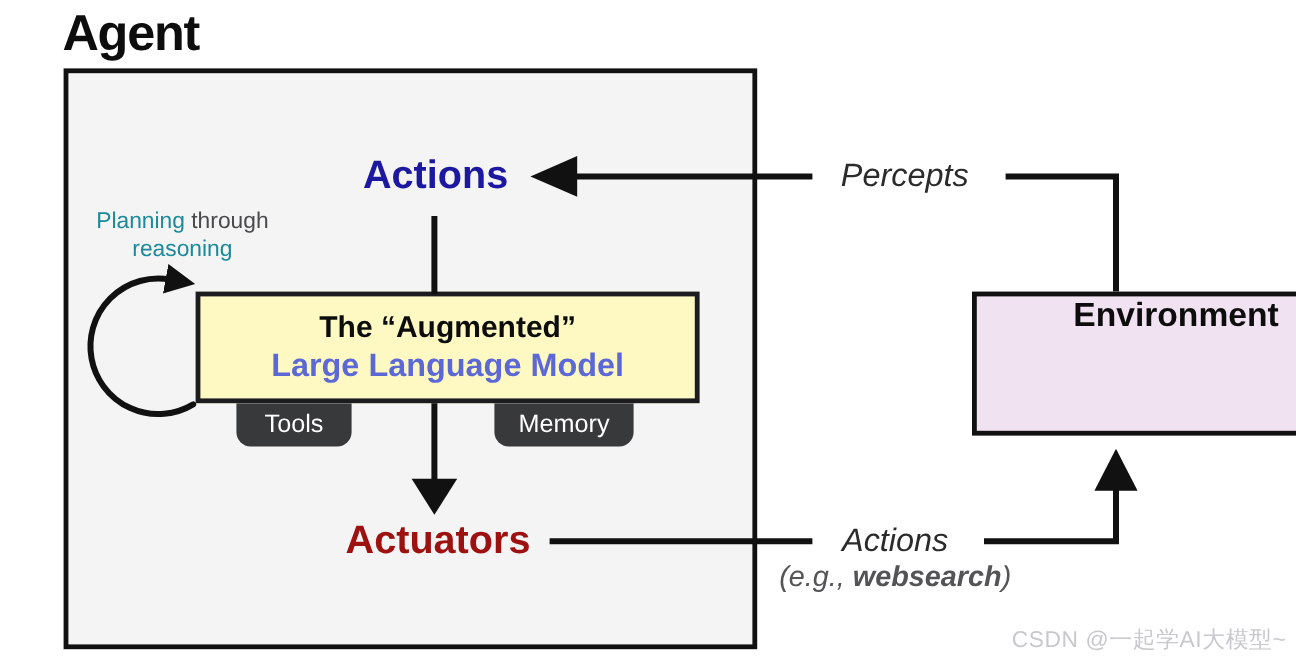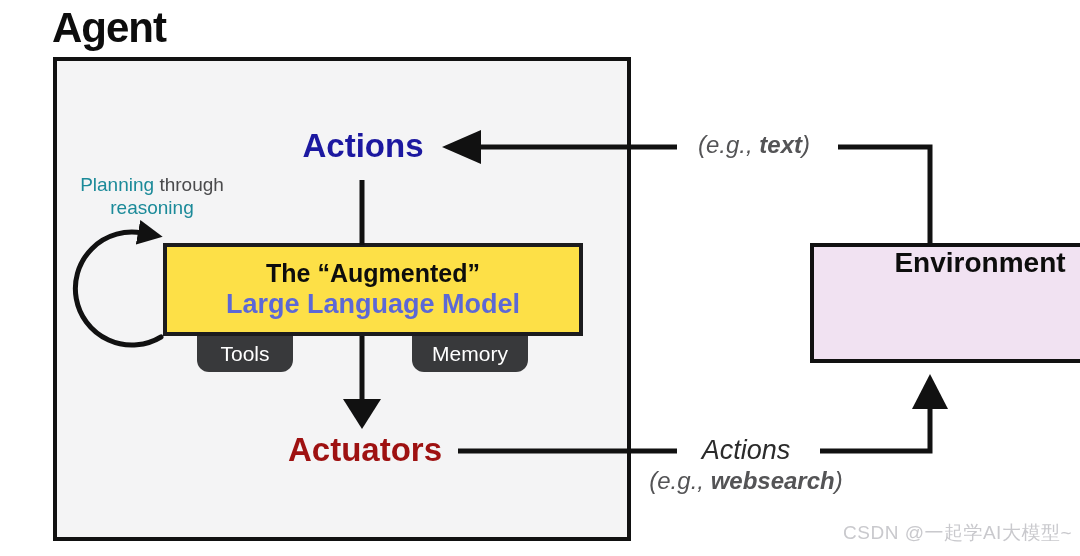--- a/index.html
+++ b/index.html
@@ -33,21 +33,21 @@
     left:60px;top:174px;width:184px;
     text-align:center;
     font-size:19px;font-weight:400;line-height:1.2;
   }
   .planning .teal{color:#1b8a99;}
   .planning .gray{color:#4a4a4c;}
 
   .llm-box{
     left:163px;top:243px;
     width:412px;height:85px;
-    background:#fde047;
+    background:#fef9c3;
     border:4px solid #1c1c1e;
     display:flex;flex-direction:column;
     align-items:center;justify-content:center;
     z-index:2;
   }
   .llm-line1{font-size:25px;font-weight:700;color:#0d0d0d;line-height:1.2;}
   .llm-line2{font-size:27px;font-weight:700;color:#5c68d6;line-height:1.2;}
 
   .tab{
     top:336px;height:36px;
@@ -119,21 +119,21 @@
   <div class="abs tab tab-tools">Tools</div>
   <div class="abs tab tab-memory">Memory</div>
 
   <div class="abs actuators">Actuators</div>
 
   <div class="abs env-box">
     <span>Environment</span>
   </div>
 
   <div class="abs side-label percepts">
-    <div class="side-example"><span>(e.g., </span><b>text</b><span>)</span></div>
+    <div class="side-title">Percepts</div>
   </div>
 
   <div class="abs side-label actions">
     <div class="side-title">Actions</div>
     <div class="side-example"><span>(e.g., </span><b>websearch</b><span>)</span></div>
   </div>
 
   <div class="abs watermark">CSDN @一起学AI大模型~</div>
 
   <svg class="abs lines-svg" width="1080" height="556" viewBox="0 0 1080 556" xmlns="http://www.w3.org/2000/svg">

